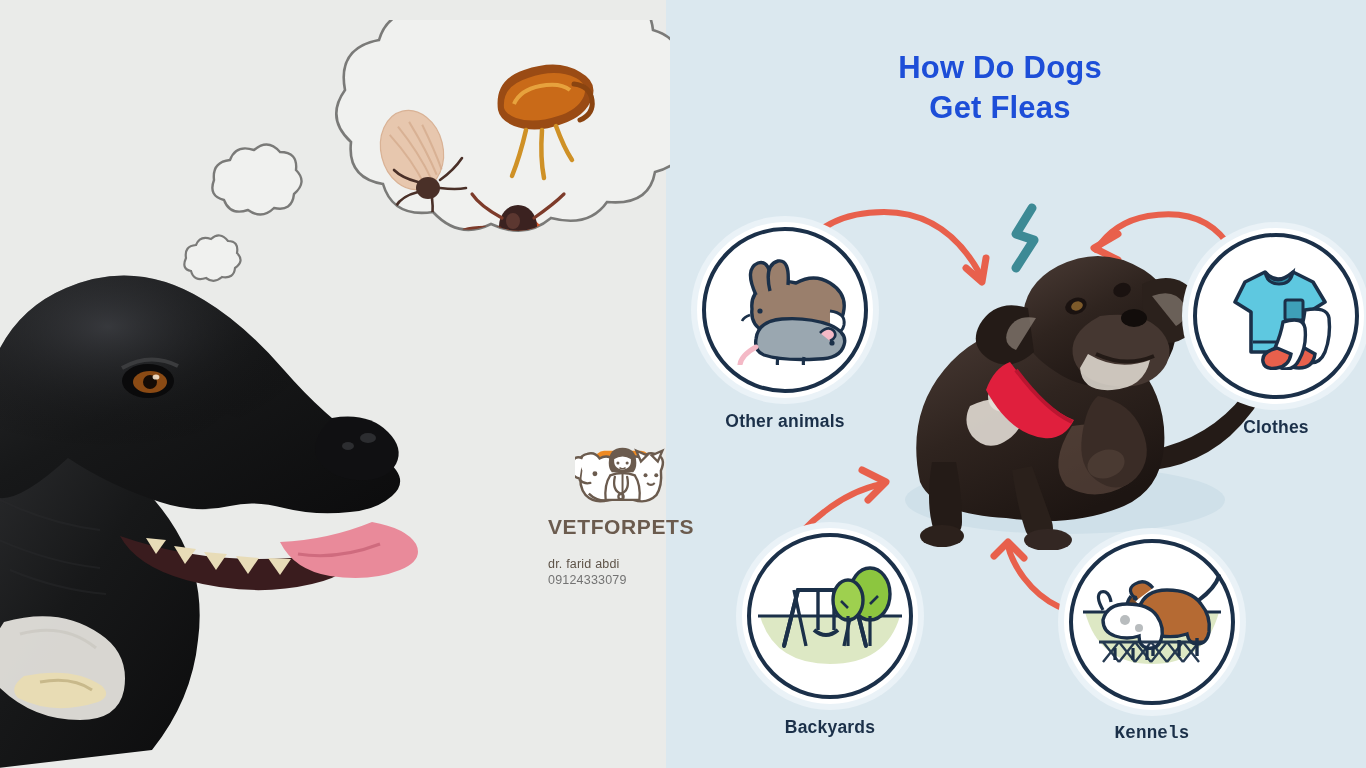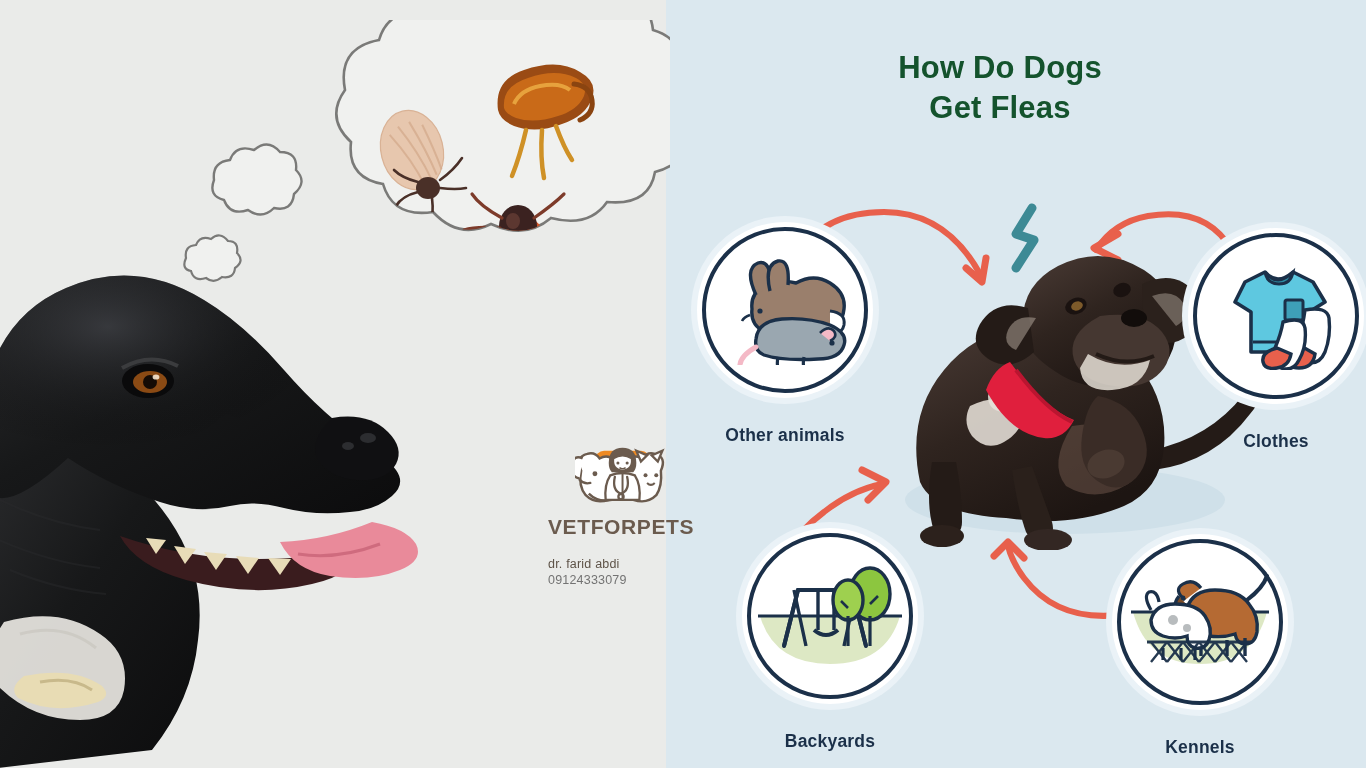--- a/index.html
+++ b/index.html
@@ -5,21 +5,21 @@
   html,body{margin:0;padding:0;}
   body{width:1366px;height:768px;overflow:hidden;font-family:"Liberation Sans",sans-serif;}
   #stage{position:relative;width:1366px;height:768px;overflow:hidden;background:#eaebe9;}
 
   
   .panel-left{position:absolute;left:0;top:0;width:666px;height:768px;background:#eaebe9;}
   .panel-right{position:absolute;left:666px;top:0;width:700px;height:768px;background:#dbe8ef;}
 
   
   .title{position:absolute;left:820px;top:48px;width:360px;text-align:center;
-         color:#14532d;font-size:31px;font-weight:bold;line-height:1.28;letter-spacing:.2px;}
+         color:#1d4ed8;font-size:31px;font-weight:bold;line-height:1.28;letter-spacing:.2px;}
   .title span{display:block;}
 
   
   .bubbles{position:absolute;left:170px;top:20px;}
   
   .dogphoto{position:absolute;left:-20px;top:270px;}
 
   
   .logo{position:absolute;left:548px;top:440px;display:flex;align-items:center;gap:8px;flex-direction:column;}
   .logo-mark{width:92px;height:66px;flex:0 0 auto;}
@@ -27,26 +27,26 @@
   .logo-title{font-size:21px;font-weight:bold;color:#6b5b4e;letter-spacing:.6px;}
   .logo-sub{font-size:12.5px;color:#5d5247;margin-top:21px;letter-spacing:.2px;}
   .logo-phone{font-size:12.5px;color:#737373;margin-top:3px;letter-spacing:.2px;}
 
   
   .node{position:absolute;width:176px;text-align:center;}
   .node .ring{width:176px;height:176px;border-radius:50%;background:#fff;
        box-shadow:0 0 0 6px #eaf2f7;position:relative;}
   .node .ring::after{content:"";position:absolute;inset:5px;border:4px solid #1b3049;border-radius:50%;}
   .node .art{position:absolute;inset:0;display:flex;align-items:center;justify-content:center;}
-  .node .lbl{margin-top:27px;font-size:17.5px;font-weight:bold;color:#1b3049;letter-spacing:.2px;}
+  .node .lbl{margin-top:13px;font-size:17.5px;font-weight:bold;color:#1b3049;letter-spacing:.2px;}
 
   #node-other{left:697px;top:222px;}
   #node-clothes{left:1188px;top:228px;}
   #node-backyards{left:742px;top:528px;}
-  #node-kennels{left:1112px;top:534px;}
+  #node-kennels{left:1064px;top:534px;font-family:Liberation Mono, monospace;}
 
   
   .centerdog{position:absolute;left:860px;top:250px;}
   .arrows{position:absolute;left:666px;top:0;width:700px;height:768px;pointer-events:none;}
 </style>
 </head>
 <body>
 
 <div id="stage">
 

